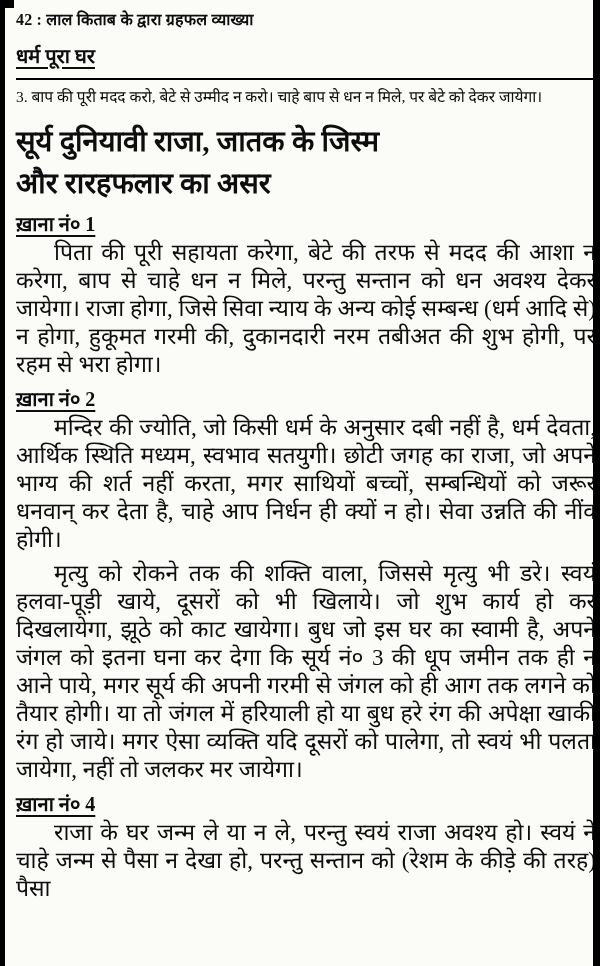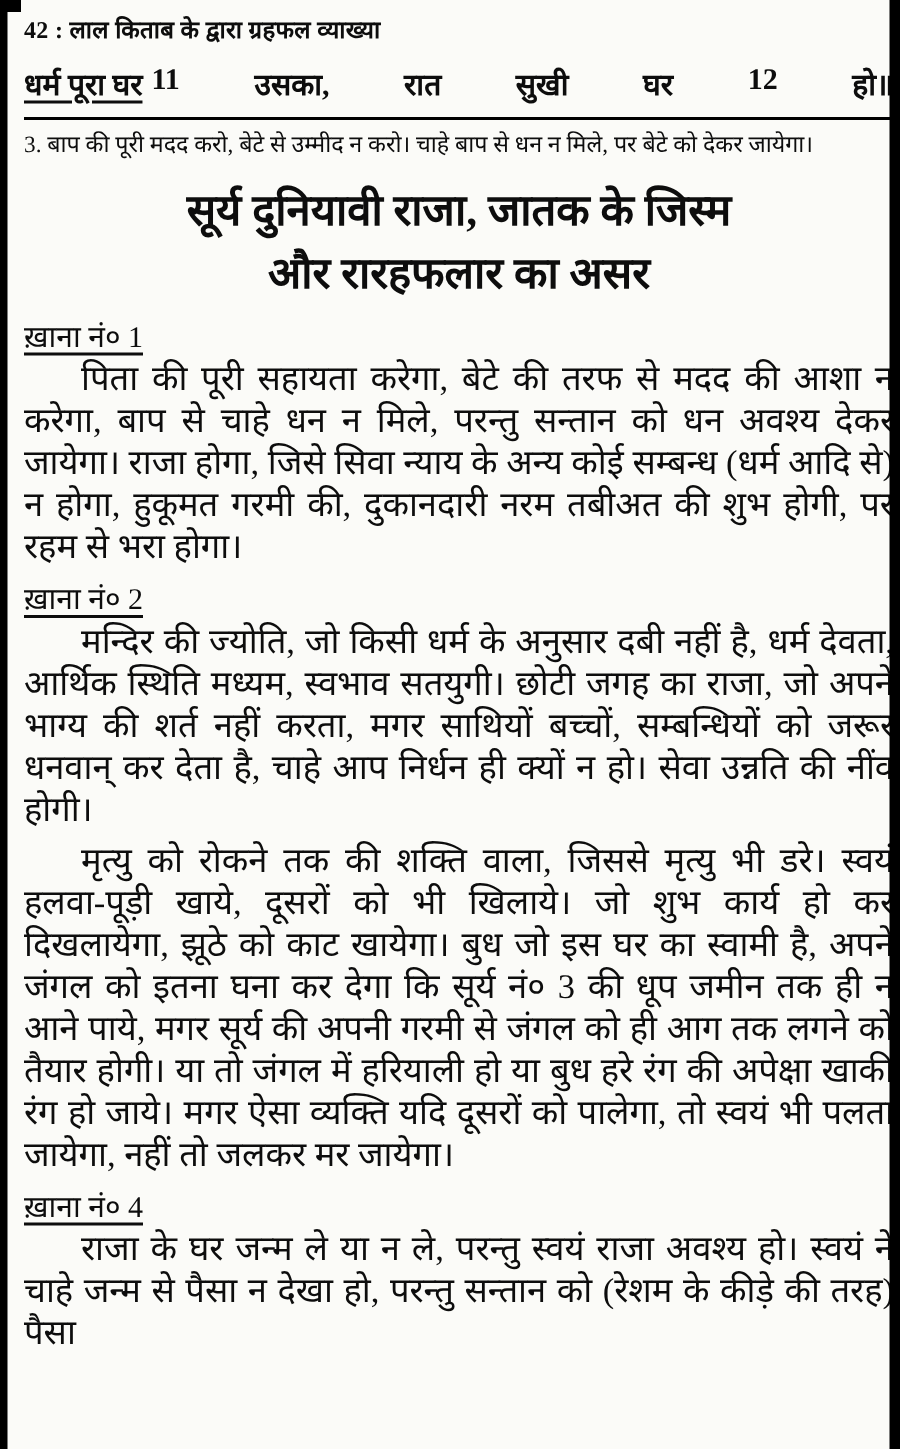--- a/index.html
+++ b/index.html
@@ -47,28 +47,28 @@
   .footnote {
     font-size: 15.5px;
     line-height: 1.5;
     text-align: justify;
   }
 
   .chapter-title {
     margin: 12px 0 6px 0;
     font-size: 29px;
     font-weight: bold;
-    text-align: center;
+    text-align: left;
     line-height: 1.45;
   }
 
   .section { margin-top: 6px; }
   .section-heading {
     font-size: 20px;
-    font-weight: normal;
+    font-weight: bold;
     text-decoration: underline;
     text-underline-offset: 4px;
     margin: 6px 0 2px 0;
   }
   .section-body {
     margin: 2px 0 6px 0;
     font-size: 23px;
     line-height: 28px;
     text-align: justify;
     text-indent: 38px;
@@ -80,29 +80,20 @@
 <div class="scan-edge left"></div>
 <div class="scan-edge right"></div>
 <div class="corner-mark"></div>
 
 <div class="content">
 
   <div class="page-header">42 : लाल किताब के द्वारा ग्रहफल व्याख्या</div>
 
   <div class="verse">
     <span class="v-underlined">धर्म पूरा घर</span>
-    <span class="v-rest">
-      <span>11</span>
-      <span>उसका,</span>
-      <span>रात</span>
-      <span>सुखी</span>
-      <span>घर</span>
-      <span>12</span>
-      <span>हो॥</span>
-    </span>
   </div>
 
   <hr class="rule">
 
   <div class="footnote">3. बाप की पूरी मदद करो, बेटे से उम्मीद न करो। चाहे बाप से धन न मिले, पर बेटे को देकर जायेगा।</div>
 
   <h1 class="chapter-title">
     <span>सूर्य दुनियावी राजा, जातक के जिस्म</span><br>
     <span>और रारहफलार का असर</span>
   </h1>

